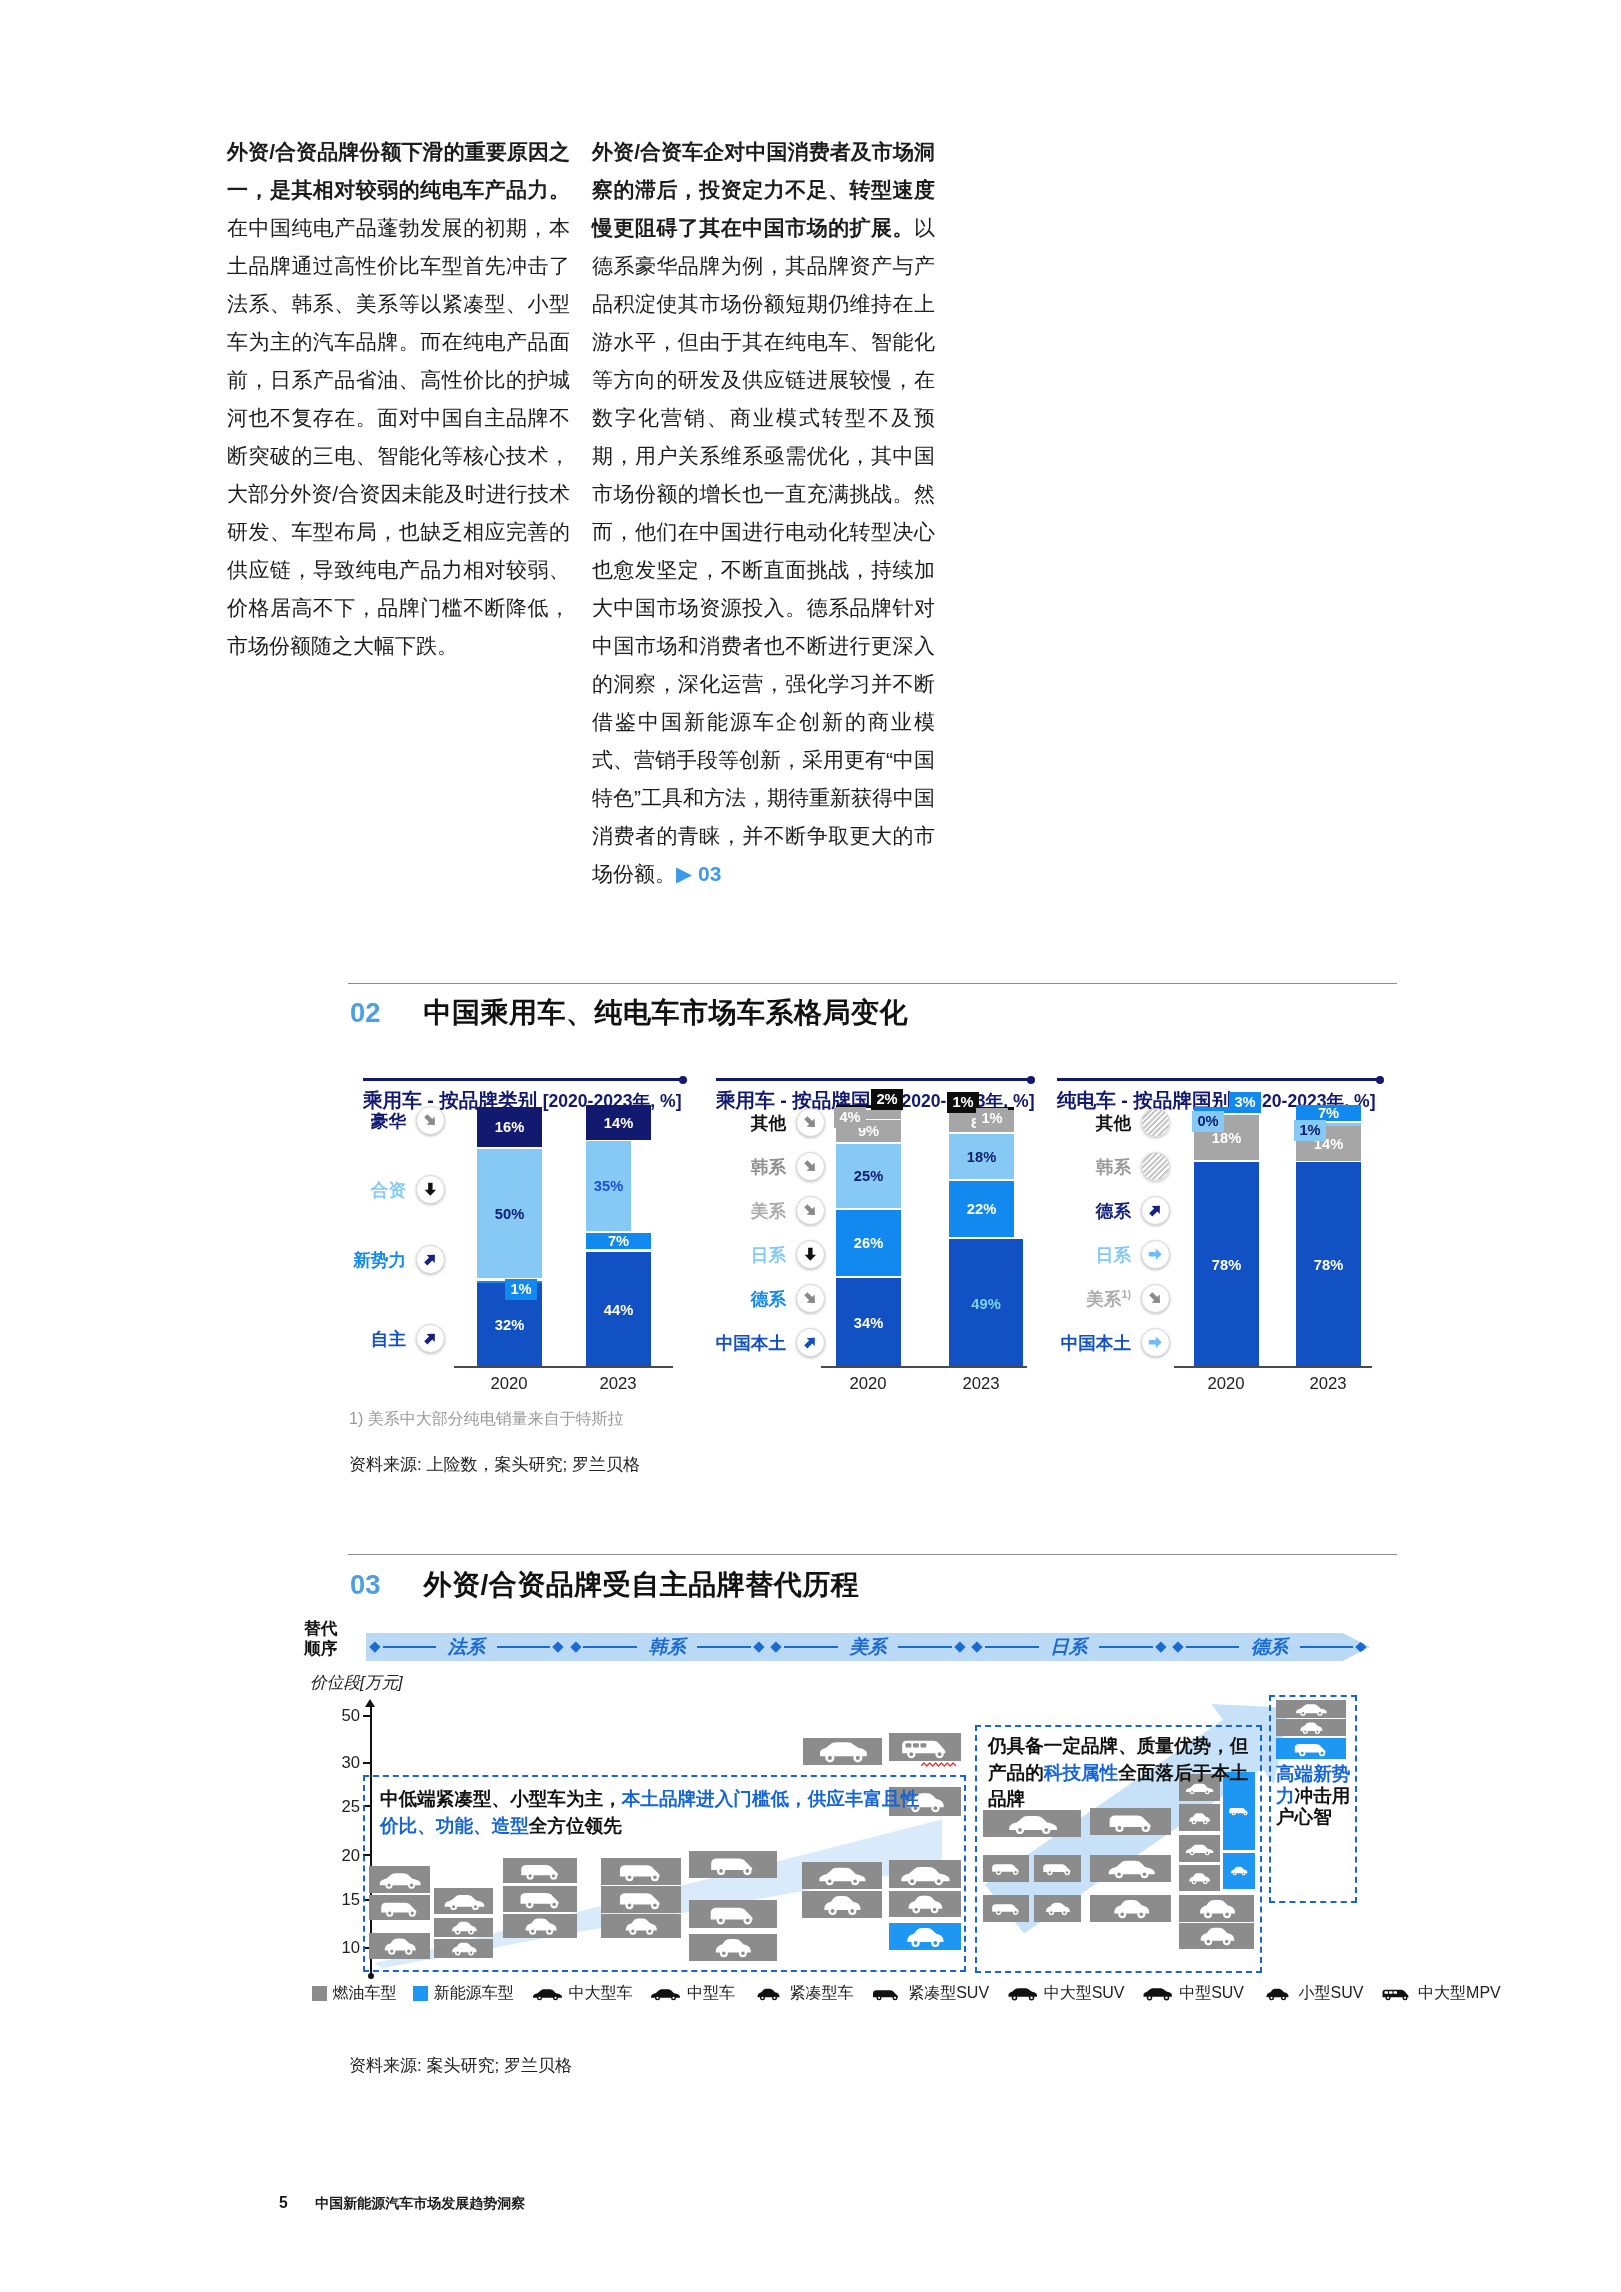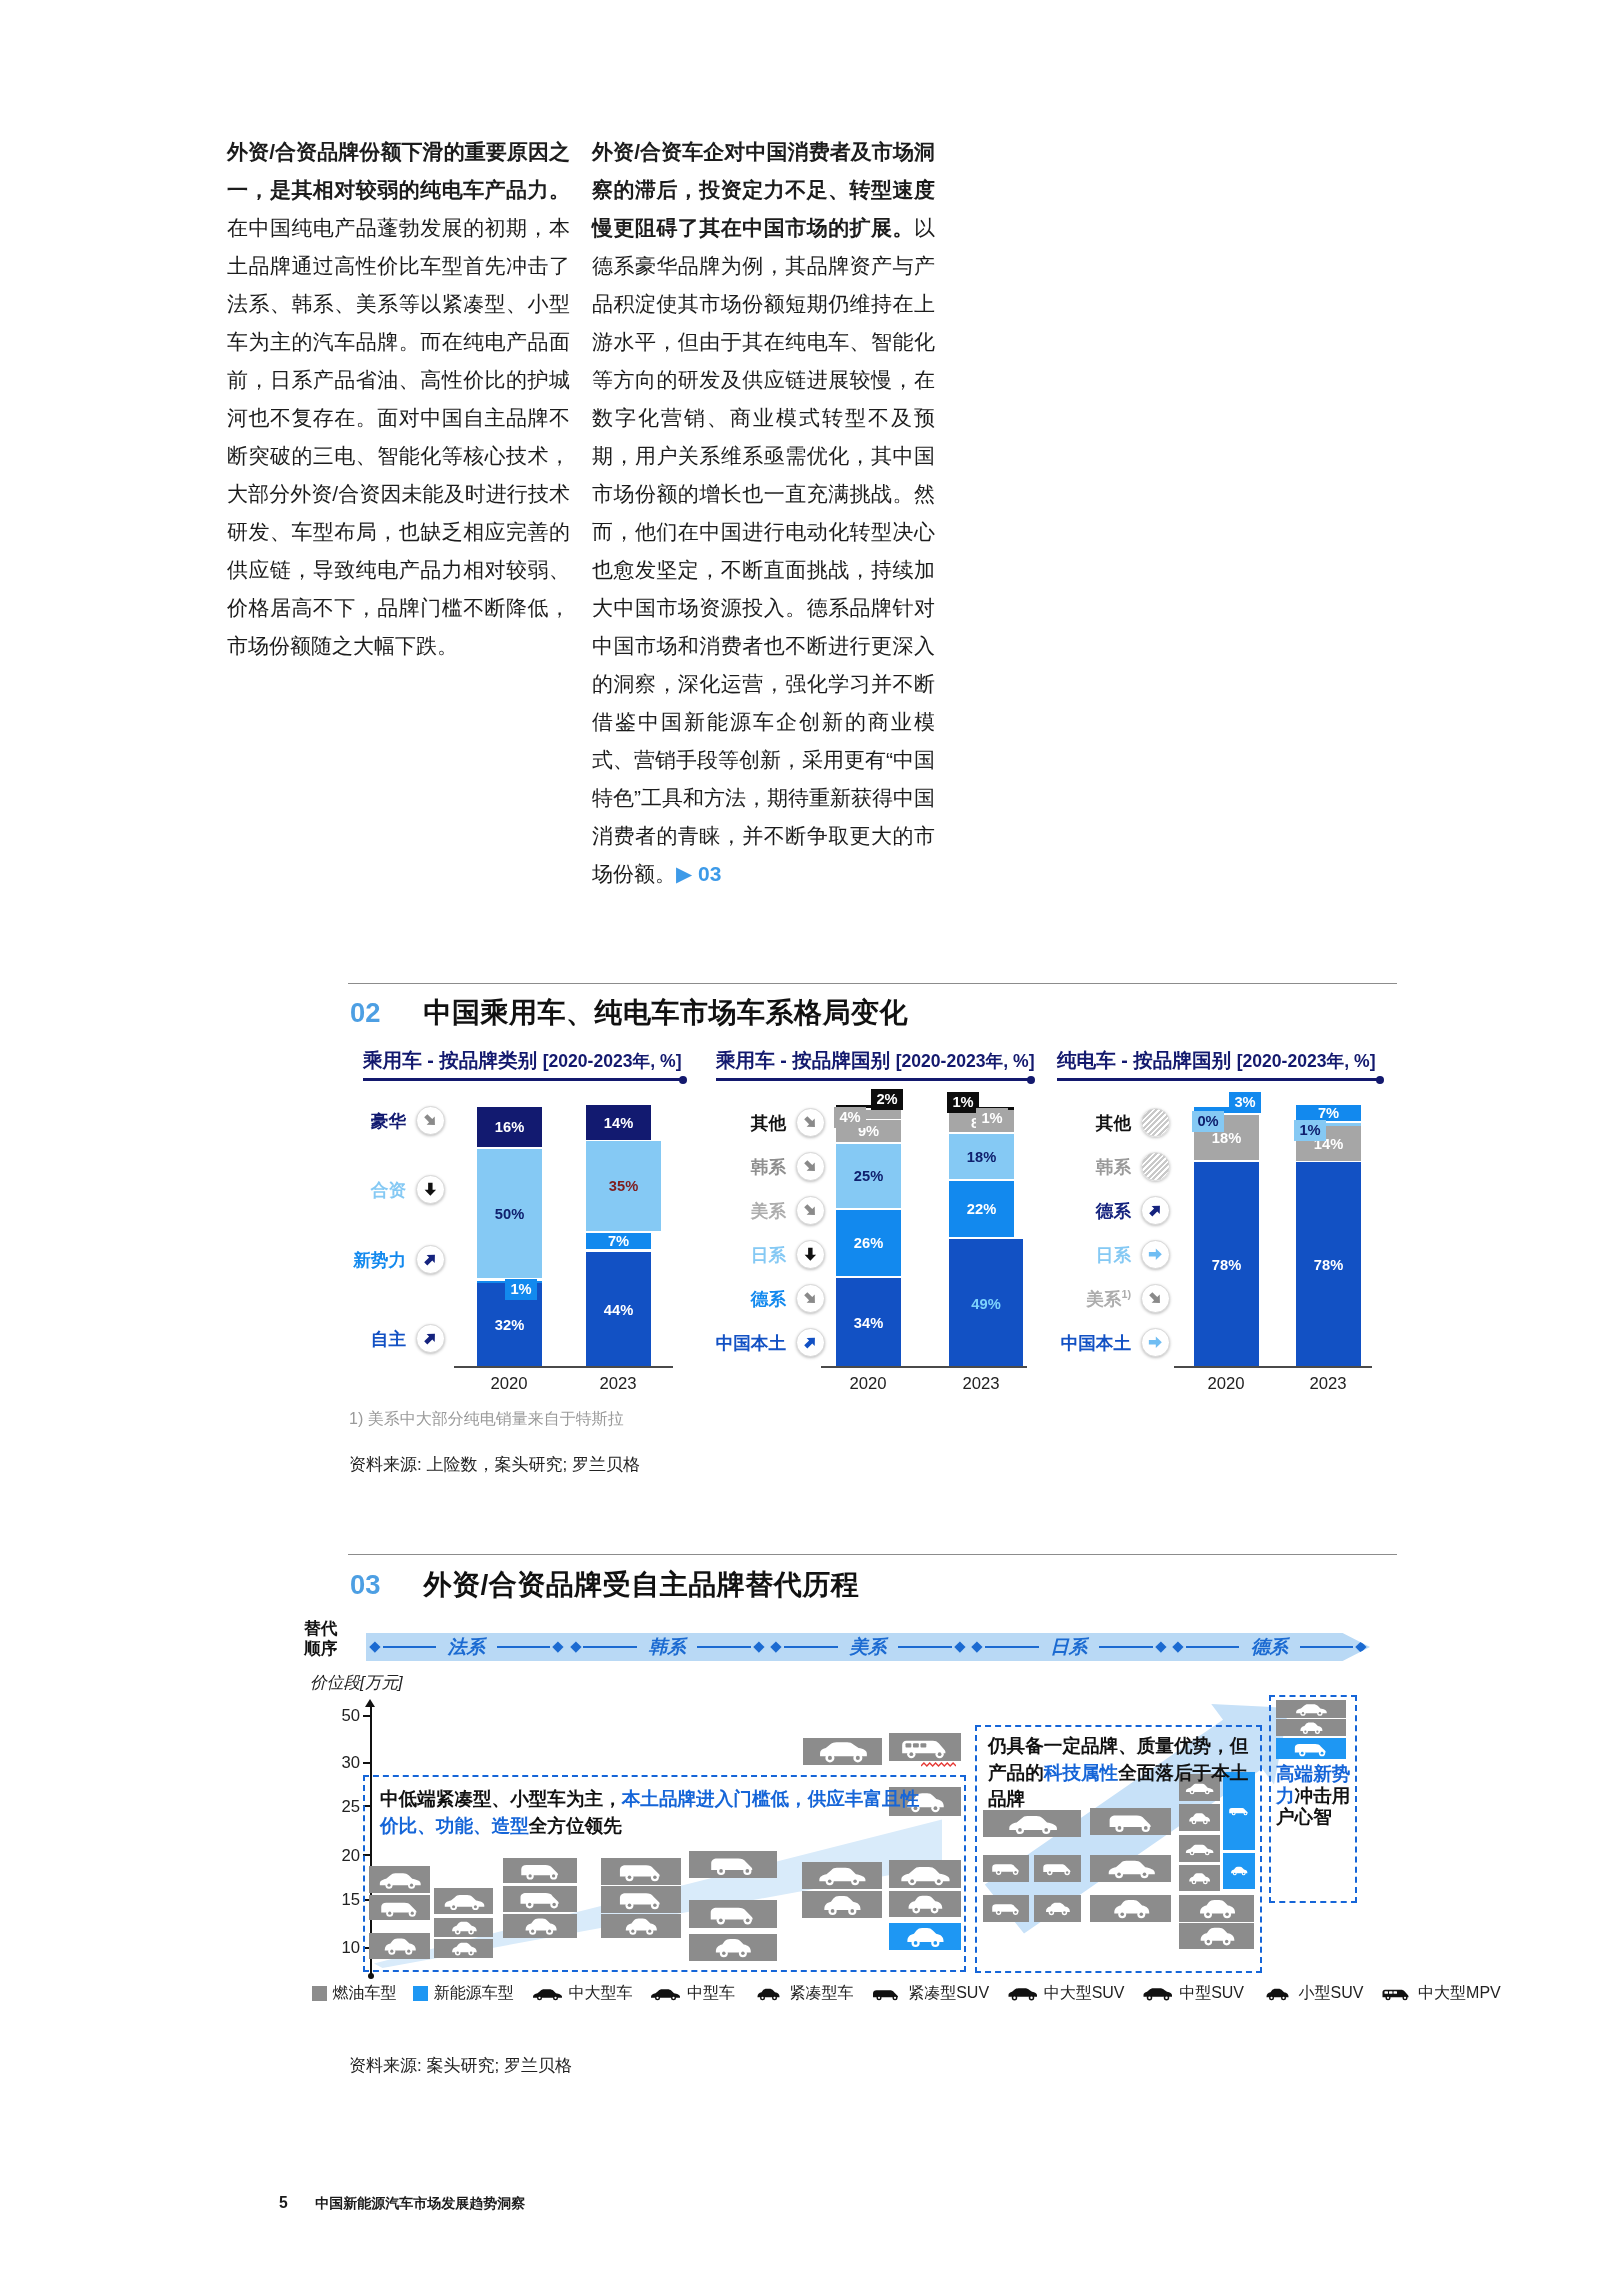--- a/index.html
+++ b/index.html
@@ -9,21 +9,21 @@
           margin:0 auto; overflow:hidden; }
   .intro-col { position:absolute; top:133px; width:343px; font-size:21px;
                line-height:38px; text-align:justify; color:#1c1c1c; }
   .intro-col p { margin:0 0 36px; }
   .b { font-weight:700; }
   .marker { color:#3d9ae8; font-weight:700; white-space:nowrap; }
   .rule { position:absolute; height:1px; background:#8c8c8c; }
   .fig-head { position:absolute; display:flex; align-items:center; gap:43px; }
   .fig-num { color:#4d9fe3; font-size:27.4px; font-weight:700; }
   .fig-title { font-size:28px; font-weight:700; color:#111; letter-spacing:0.5px; }
-  .sub-head { position:absolute; font-weight:700; color:#13196e; font-size:19.6px; white-space:nowrap; }
+  .sub-head { position:absolute; font-weight:700; color:#13196e; font-size:19.6px; white-space:nowrap;margin-top:40px; }
   .sub-head .rng { font-size:17.6px; }
   .underline { position:absolute; height:2.9px; background:#13196e; }
   .udot { position:absolute; width:7.8px; height:7.8px; border-radius:50%; background:#13196e; }
   .row-label { position:absolute; font-size:17.6px; font-weight:700; text-align:right; white-space:nowrap; }
   .row-label sup { font-size:10.8px; }
   .circ { position:absolute; width:29px; height:29px; border-radius:50%; background:#fff;
           border:1px solid #d8d8d8; box-shadow:0 1px 2.9px rgba(0,0,0,0.25);
           display:flex; align-items:center; justify-content:center; }
   .circ.hatch { background:repeating-linear-gradient(135deg,#fff 0 2px,#c9c9c9 2px 3.9px); }
   .seg { position:absolute; display:flex; align-items:center; justify-content:center;
@@ -129,21 +129,21 @@
         </svg>
       </div>
     </div>
     <div class="seg" style="position: absolute; left: 477px; top: 1107px; width: 65px; height: 42px; background: rgb(18, 26, 112); border-bottom: 2px solid rgb(255, 255, 255); color: rgb(255, 255, 255);">16%</div>
     <div class="seg" style="position: absolute; left: 477px; top: 1149px; width: 65px; height: 131px; background: rgb(133, 201, 244); border-bottom: 2px solid rgb(255, 255, 255); color: rgb(16, 32, 110);">50%</div>
     <div class="seg" style="position: absolute; left: 477px; top: 1281px; width: 65px; height: 2.6px; background: rgb(18, 137, 238);"></div>
     <div class="seg" style="position: absolute; left: 477px; top: 1283px; width: 65px; height: 84px; background: rgb(18, 81, 196); color: rgb(255, 255, 255);">32%</div>
     <div class="chip" style="position: absolute; left: 505px; top: 1279px; background: rgb(18, 137, 238); color: rgb(255, 255, 255);">1%</div>
     <div class="yearlab" style="position: absolute; left: 470px; top: 1374px; width: 78px; height: 21.6px;">2020</div>
     <div class="seg" style="position: absolute; left: 586px; top: 1105px; width: 65px; height: 37px; background: rgb(18, 26, 112); border-bottom: 2px solid rgb(255, 255, 255); color: rgb(255, 255, 255);">14%</div>
-    <div class="seg" style="position: absolute; left: 586px; top: 1141px; width: 75px; height: 92px; background: rgb(133, 201, 244); border-bottom: 2px solid rgb(255, 255, 255); color: #7f1d1d;">35%</div>
+    <div class="seg" style="position: absolute; left: 586px; top: 1141px; width: 45px; height: 92px; background: rgb(133, 201, 244); border-bottom: 2px solid rgb(255, 255, 255); color: #1d4ed8;">35%</div>
     <div class="seg" style="position: absolute; left: 586px; top: 1233px; width: 65px; height: 18.4px; background: rgb(18, 137, 238); border-bottom: 2px solid rgb(255, 255, 255); color: rgb(255, 255, 255);">7%</div>
     <div class="seg" style="position: absolute; left: 586px; top: 1252px; width: 65px; height: 116px; background: rgb(18, 81, 196); color: rgb(255, 255, 255);">44%</div>
     <div class="yearlab" style="position: absolute; left: 579px; top: 1374px; width: 78px; height: 21.6px;">2023</div>
     <div class="axisline" style="position: absolute; left: 454px; top: 1366px; width: 219px; height: 2px;"></div>
     <div class="sub-head" style="position: absolute; left: 716px; top: 1047px;"><span>乘用车 - 按品牌国别</span> <span class="rng">[2020-2023年, %]</span></div>
     <div class="underline" style="position: absolute; left: 716px; top: 1078px; width: 316px; height: 2.9px;"></div>
     <div class="udot" style="position: absolute; left: 1027px; top: 1076px; width: 7.8px; height: 7.8px;"></div>
     <div class="row-label" style="position: absolute; left: 668px; top: 1111px; width: 118px; height: 23.5px; color: rgb(17, 17, 17);">其他</div>
     <div class="circ" style="position: absolute; left: 796px; top: 1108px; width: 29px; height: 29px;">
       <div style="transform: rotate(45deg); display: flex;">

